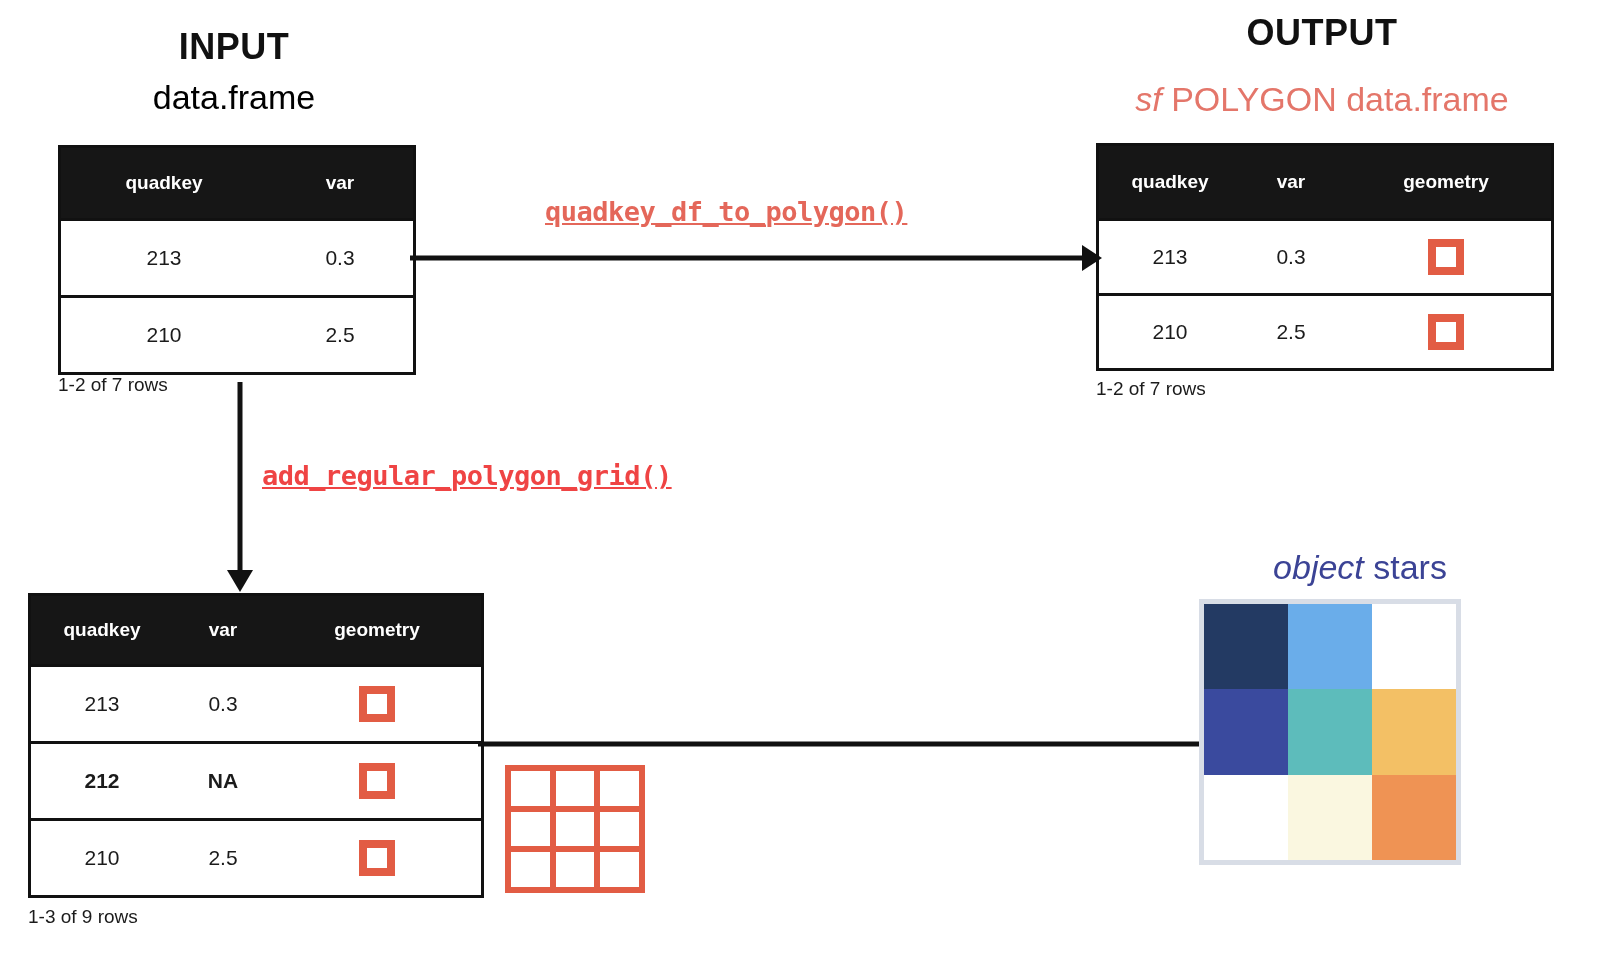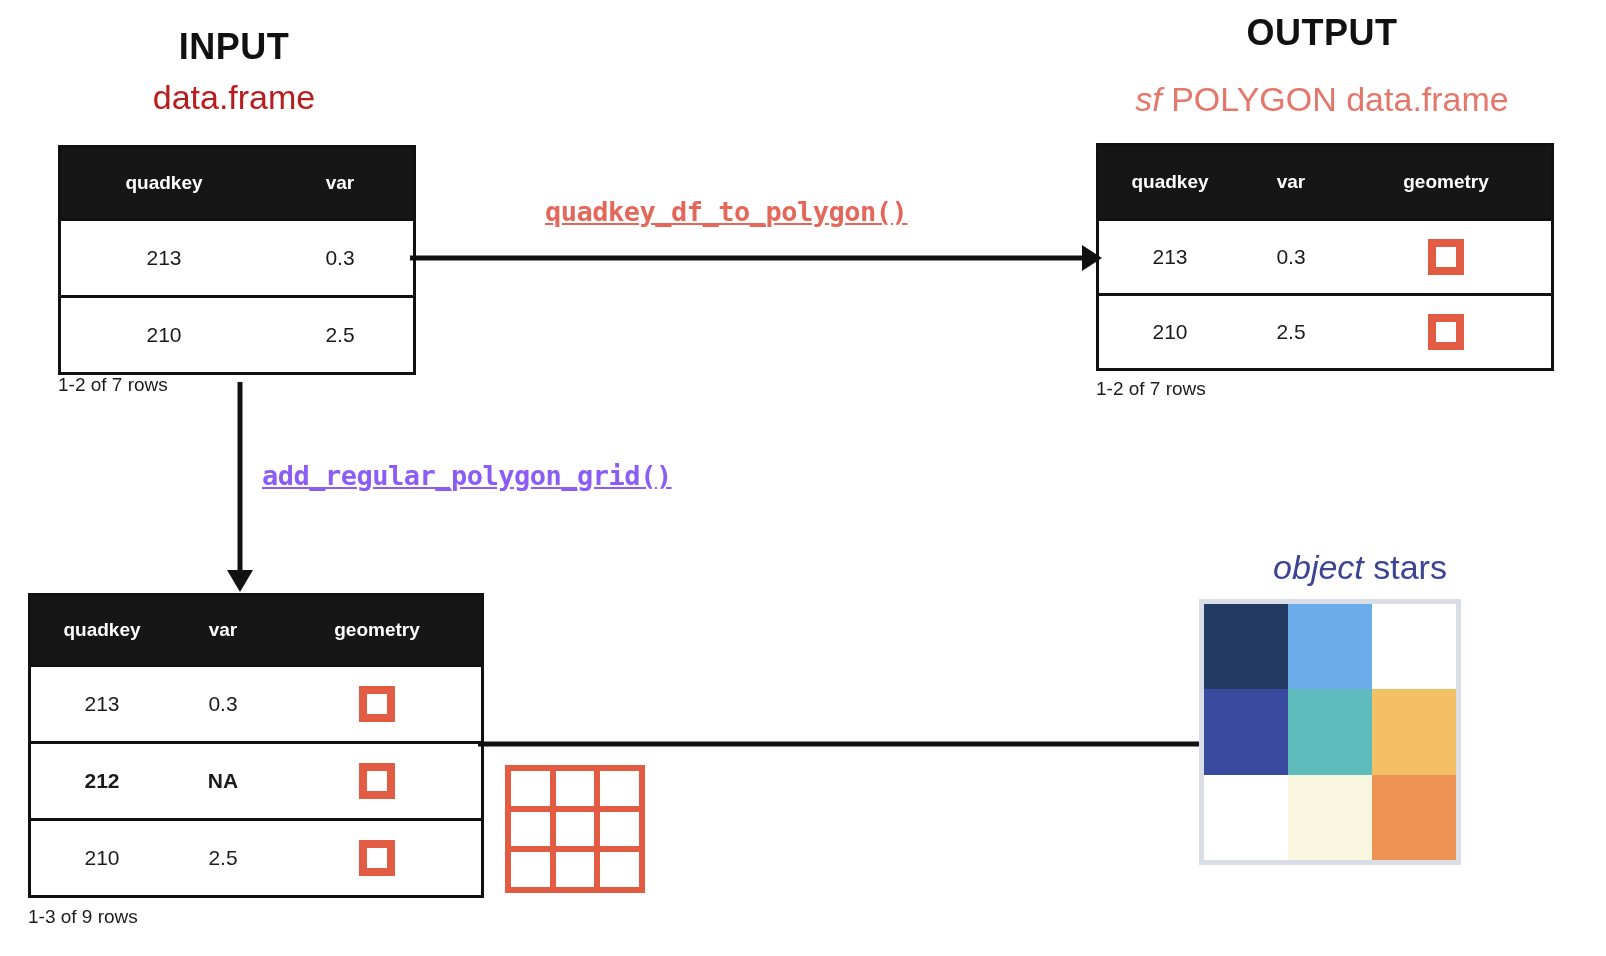--- a/index.html
+++ b/index.html
@@ -27,21 +27,21 @@
     font-weight: bold;
     font-size: 36px;
     letter-spacing: 0.5px;
     color: #111111;
     text-align: center;
     white-space: nowrap;
   }
   .heading-sub {
     font-size: 34px;
     font-weight: 400;
-    color: #b91c1c;
+    color: #000000;
     text-align: center;
     white-space: nowrap;
   }
   .heading-sub.salmon { color: #e4766a; }
   .heading-sub.navy   { color: #3b4395; }
   .ital { font-style: italic; }
 
   
   table.df {
     border-collapse: collapse;
@@ -89,21 +89,21 @@
   
   .fn-label {
     font-family: "DejaVu Sans Mono", "Liberation Mono", monospace;
     font-weight: bold;
     font-size: 27px;
     letter-spacing: -0.5px;
     white-space: nowrap;
     text-decoration: underline;
   }
   .fn-label.salmon { color: #e4675a; }
-  .fn-label.navy   { color: #8b5cf6; }
+  .fn-label.navy   { color: #ef4444; }
 
   
   .orange-grid {
     display: grid;
     grid-template-columns: repeat(3, 1fr);
     grid-template-rows: repeat(3, 1fr);
     gap: 6px;
     background: #e25c44;
     padding: 6px;
     box-sizing: border-box;

